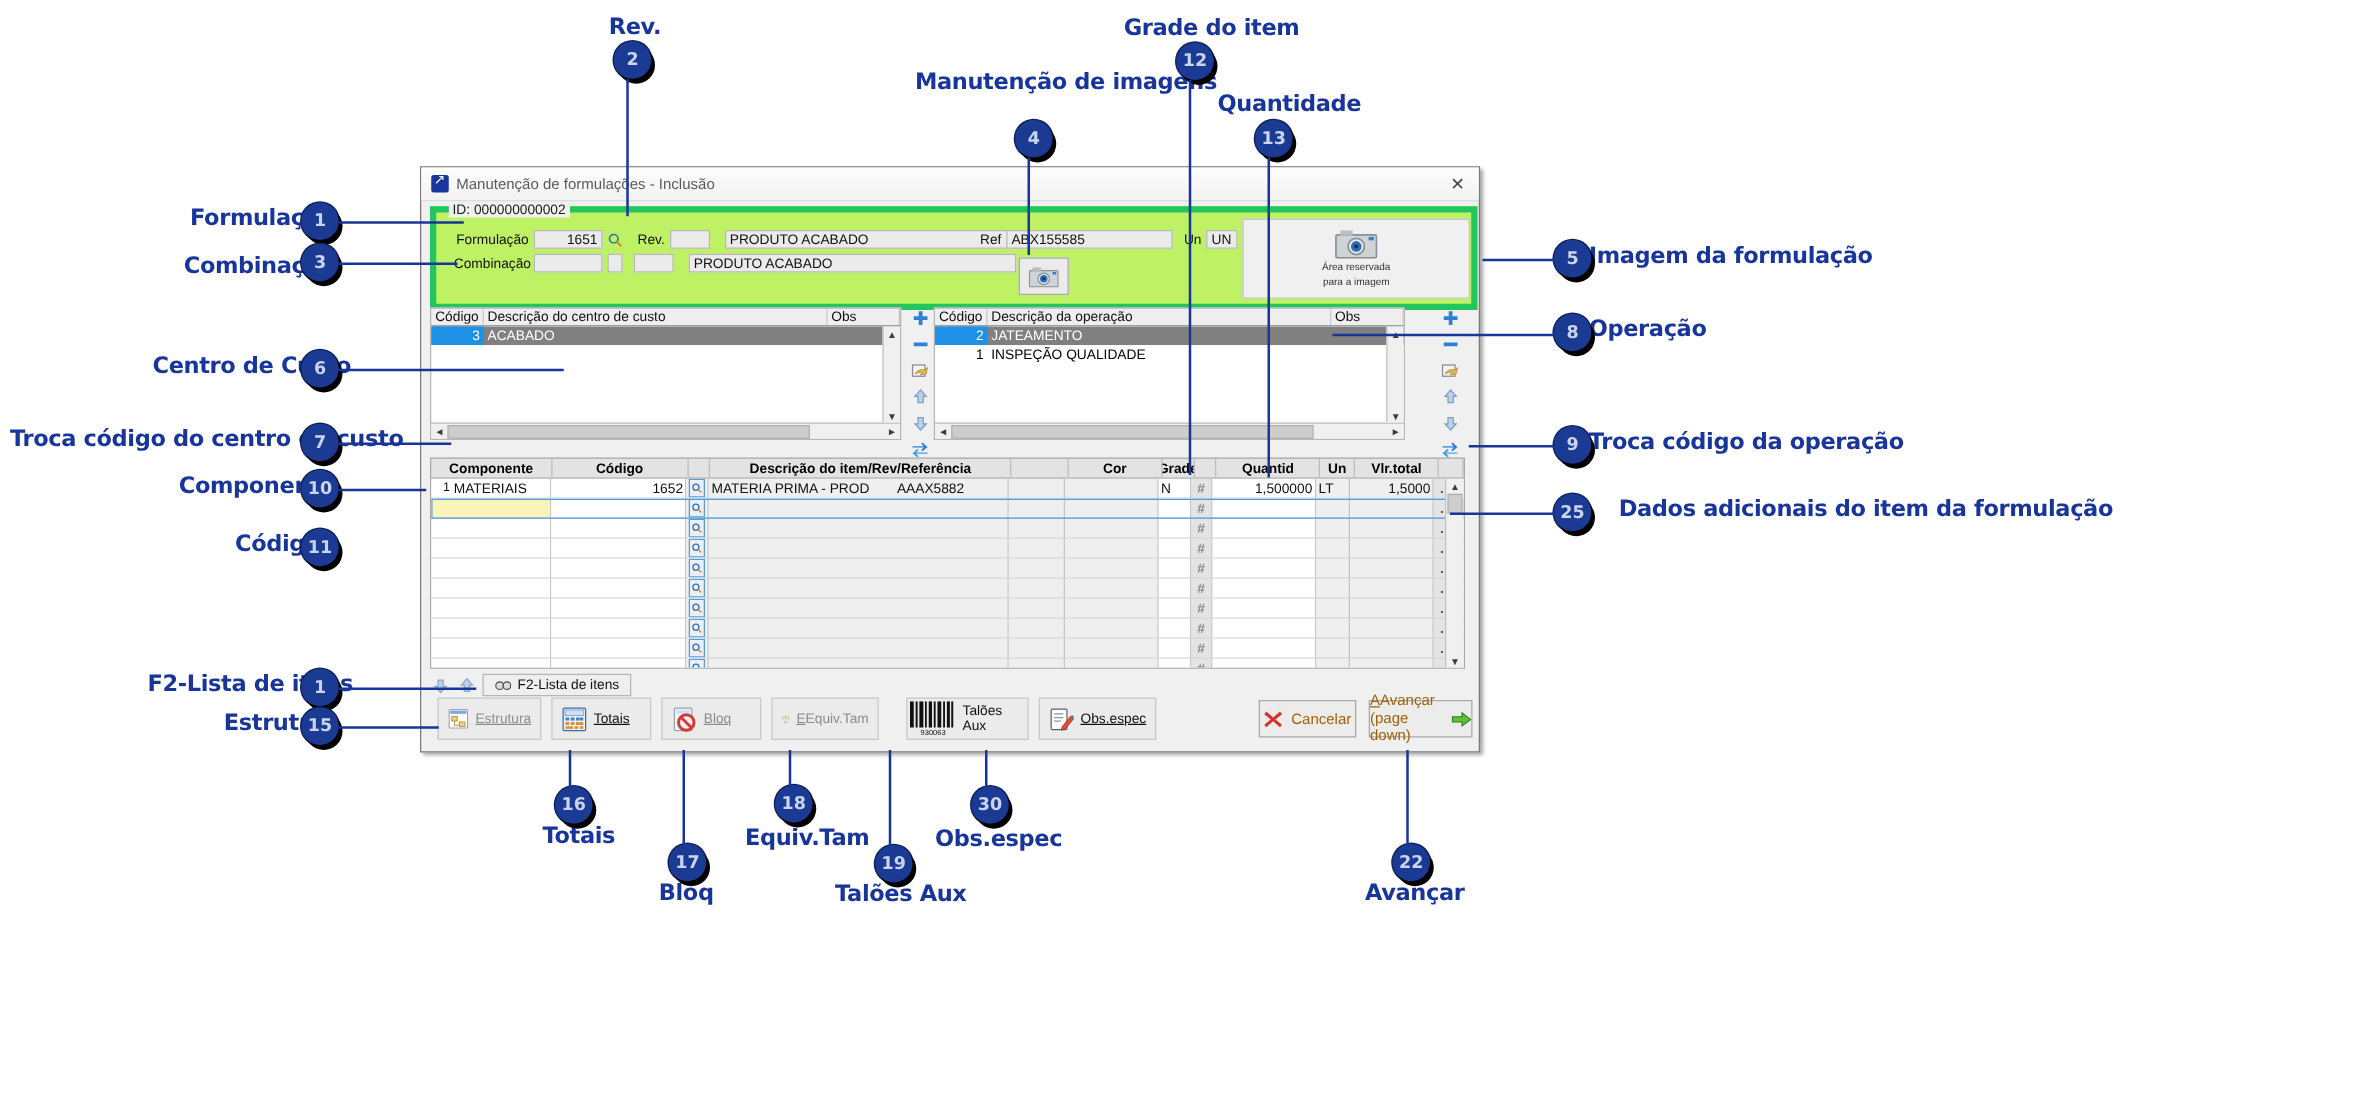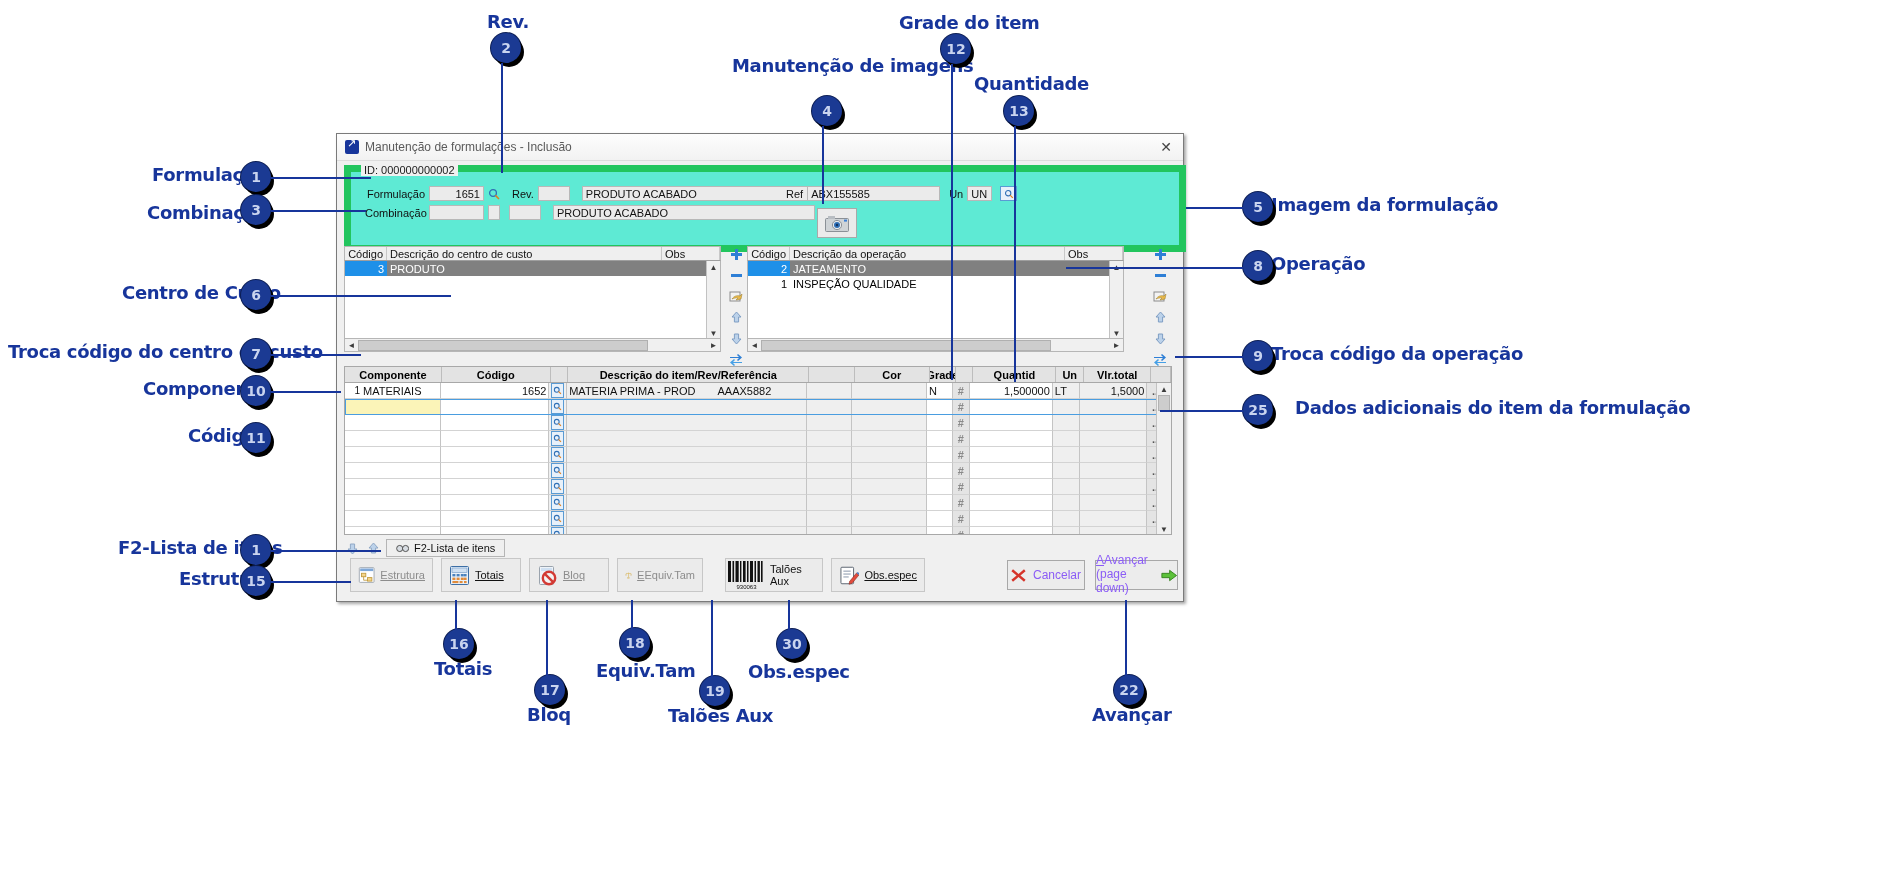--- a/index.html
+++ b/index.html
@@ -27,21 +27,21 @@
             border-bottom:1px solid #dcdcdc;display:flex;align-items:center;padding:0 4px;}
   .title-ico{width:14px;height:14px;margin:0 6px 0 4px;background:#17359b;
              border-radius:2px;position:relative;}
   .title-ico::after{content:"↗";position:absolute;left:2px;top:-3px;color:#fff;font-size:11px;}
   .title-text{font-size:12px;color:#5a5a5a;}
   .title-close{margin-left:auto;width:26px;height:20px;display:flex;align-items:center;
                justify-content:center;color:#444;font-size:14px;}
 
   
   .id-group{position:absolute;left:7px;top:31px;width:828px;height:73px;
-            border:7px solid #22c55e;background:#5eead4;}
+            border:5px solid #22c55e;background:#bef264;}
   .id-legend{position:absolute;left:10px;top:-8px;background:#f0f0f0;padding:0 3px;
              font-size:11px;color:#1a1a1a;}
   .hdr-row{position:absolute;display:flex;align-items:center;gap:4px;font-size:11px;color:#111;}
   .fld{border:1px solid #b8b8b8;background:#ebebeb;height:15px;font-size:11px;
        display:flex;align-items:center;padding:0 3px;color:#111;box-sizing:border-box;}
   .fld.num{justify-content:flex-end;}
   .lbl{font-size:11px;color:#111;}
   .magn{width:12px;height:12px;position:relative;}
   .magn svg{display:block;}
 
@@ -118,21 +118,21 @@
 
   
   .btnbar{position:absolute;left:7px;top:424px;width:828px;height:36px;}
   .tbtn{position:absolute;top:0;height:34px;border:1px solid #c7c7c7;background:#ebebeb;
         display:flex;align-items:center;gap:5px;padding:0 7px;box-sizing:border-box;
         font-size:11px;color:#8c8c8c;}
   .tbtn .u{text-decoration:underline;}
   .tbtn.en{color:#111;}
   .rbtn{position:absolute;top:2px;height:30px;border:1px solid #a8a8a8;background:#ececec;
         display:flex;align-items:center;justify-content:center;gap:7px;
-        font-size:12px;color:#8b5cf6;box-sizing:border-box;}
+        font-size:12px;color:#a16207;box-sizing:border-box;}
   .rbtn .stk{display:flex;flex-direction:column;line-height:1.15;font-size:12px;}
 </style>
 </head>
 <body>
 
 <div id="app-window">
 
   <div class="titlebar">
     <div class="title-ico"></div>
     <div class="title-text">Manutenção de formulações - Inclusão</div>
@@ -181,32 +181,44 @@
       <svg class="cam-ico" viewBox="0 0 24 17">
         <rect x="0.5" y="3.5" width="23" height="13" rx="1" fill="#cfd3d6" stroke="#8b9096"></rect>
         <rect x="3" y="1" width="7" height="3" fill="#b8bdc2"></rect>
         <circle cx="12" cy="10" r="4.6" fill="#e8ebee" stroke="#8b9096"></circle>
         <circle cx="12" cy="10" r="3" fill="#2f6fb5"></circle>
         <circle cx="12" cy="10" r="1.2" fill="#14325e"></circle>
         <rect x="19" y="4.6" width="3" height="2" fill="#3a7fd5"></rect>
       </svg>
     </div>
 
+    <div class="img-area">
+      <svg width="34" height="24" viewBox="0 0 24 17">
+        <rect x="0.5" y="3.5" width="23" height="13" rx="1" fill="#cfd3d6" stroke="#8b9096"></rect>
+        <rect x="3" y="1" width="7" height="3" fill="#b8bdc2"></rect>
+        <circle cx="12" cy="10" r="4.6" fill="#e8ebee" stroke="#8b9096"></circle>
+        <circle cx="12" cy="10" r="3" fill="#2f6fb5"></circle>
+        <circle cx="12" cy="10" r="1.2" fill="#14325e"></circle>
+        <rect x="19" y="4.6" width="3" height="2" fill="#3a7fd5"></rect>
+      </svg>
+      <div class="cap">Área reservada</div>
+      <div class="cap">para a imagem</div>
+    </div>
   </div>
 
   <div class="list-panel" style="left:7px;width:377px;">
     <div class="grid-head">
       <div class="gh-cell" style="width:42px;justify-content:flex-end;">Código</div>
       <div class="gh-cell" style="flex:1;">Descrição do centro de custo</div>
       <div class="gh-cell" style="width:58px;">Obs</div>
     </div>
     <div class="grid-body">
       <div class="grid-row sel">
         <div class="gr-cell gr-code" style="width:42px;">3</div>
-        <div class="gr-cell" style="flex:1;">PRODUTO</div>
+        <div class="gr-cell" style="flex:1;">ACABADO</div>
         <div class="gr-cell" style="width:58px;"></div>
       </div>
       <div class="vscroll">
         <div class="vs-arrow">▲</div>
         <div class="vs-sp"></div>
         <div class="vs-arrow">▼</div>
       </div>
     </div>
     <div class="hscroll">
       <div class="hs-arrow">◄</div>

